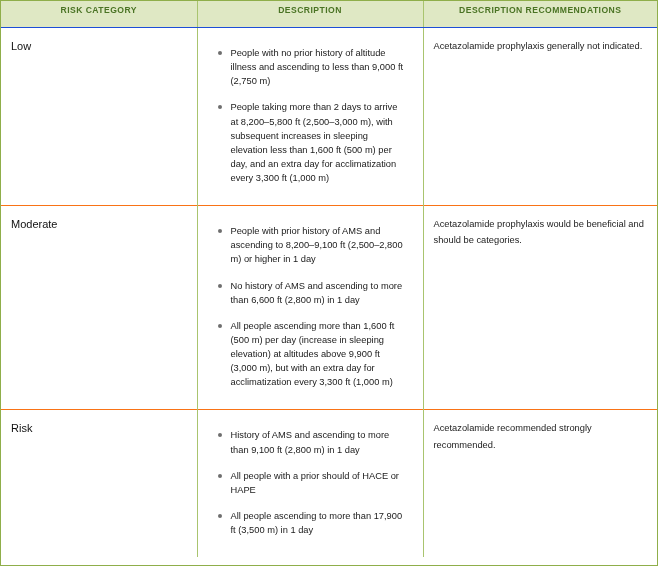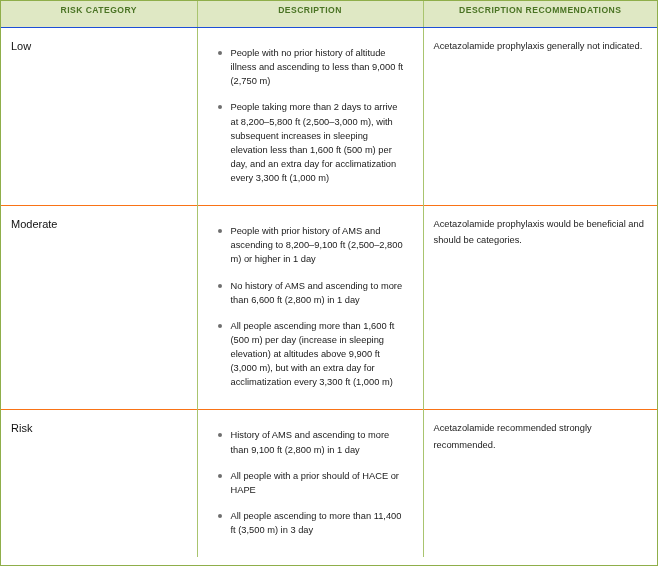--- a/index.html
+++ b/index.html
@@ -139,20 +139,20 @@
           </ul>
         </td>
         <td class="rec">Acetazolamide prophylaxis would be beneficial and should be categories.</td>
       </tr>
       <tr>
         <td class="cat">Risk</td>
         <td>
           <ul class="bullets">
             <li>History of AMS and ascending to more than 9,100 ft (2,800 m) in 1 day</li>
             <li>All people with a prior should of HACE or HAPE</li>
-            <li>All people ascending to more than 11,400 ft (3,500 m) in 3 day</li>
+            <li>All people ascending to more than 17,900 ft (3,500 m) in 1 day</li>
           </ul>
         </td>
         <td class="rec">Acetazolamide recommended strongly recommended.</td>
       </tr>
     </tbody>
   </table>
 </div>
 
 </body></html>

